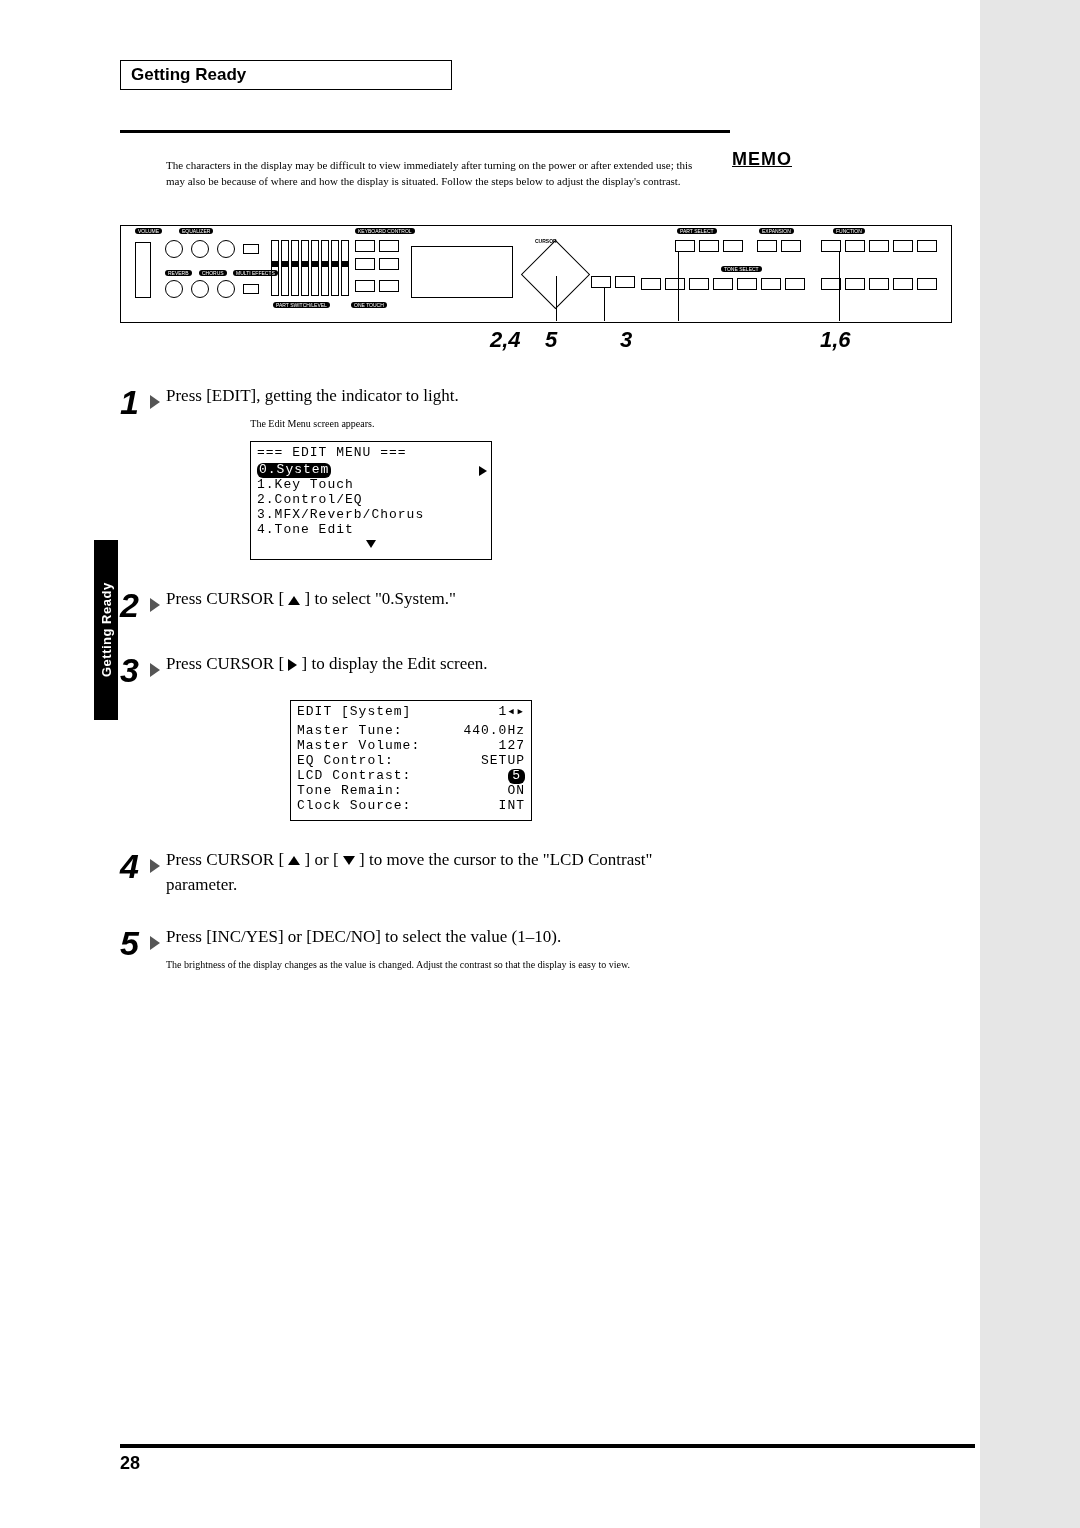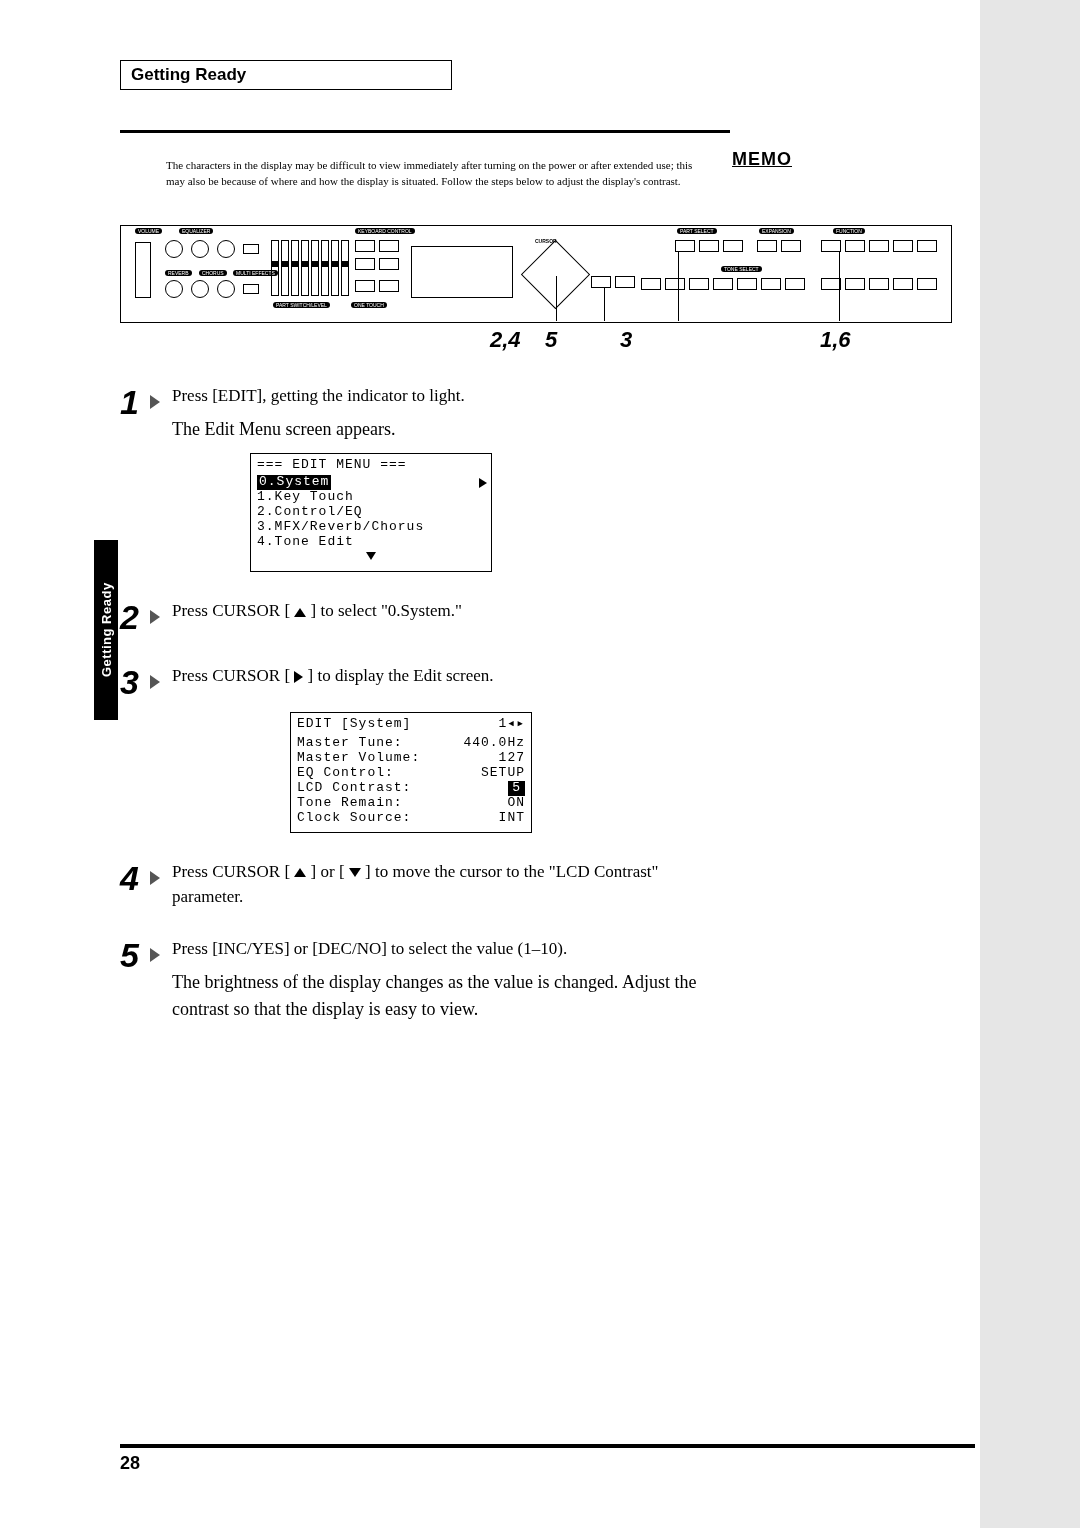--- a/index.html
+++ b/index.html
@@ -163,39 +163,40 @@
     border-top: 7px solid transparent;
     border-bottom: 7px solid transparent;
     border-left: 10px solid #555;
     position: absolute;
     top: 12px; left: 30px;
   }
   .step-body {
     font-size: 17px;
     line-height: 1.5;
     max-width: 560px;
-    margin-left: 10px;
+    margin-left: 4px;
   }
   .step-sub {
-    font-size: 18px;
+    font-size: 10px;
     margin-top: 8px;
+    text-align: center;
   }
   .lcd-screenshot {
     margin: 10px 0 0 130px;
     border: 1.5px solid #000;
     width: 228px;
     padding: 4px 6px 6px 6px;
     font-family: "Courier New", monospace;
     font-size: 13px;
     line-height: 1.15;
     letter-spacing: 1px;
     position: relative;
   }
   .lcd-title { text-align: left; margin-bottom: 2px;}
-  .inverse { background:#000; color:#fff; padding: 0 2px; display:inline-block;}
+  .inverse { background:#000; color:#fff; padding: 0 2px; display:inline-block;border-radius:6px;}
   .lcd-right-tri {
     position:absolute; right:4px; top:24px;
     width:0;height:0;border-top:5px solid transparent;border-bottom:5px solid transparent;border-left:8px solid #000;
   }
   .lcd-down-tri {
     text-align:center;
   }
   .lcd-down-tri span{
     display:inline-block;width:0;height:0;border-left:5px solid transparent;border-right:5px solid transparent;border-top:8px solid #000;
   }

